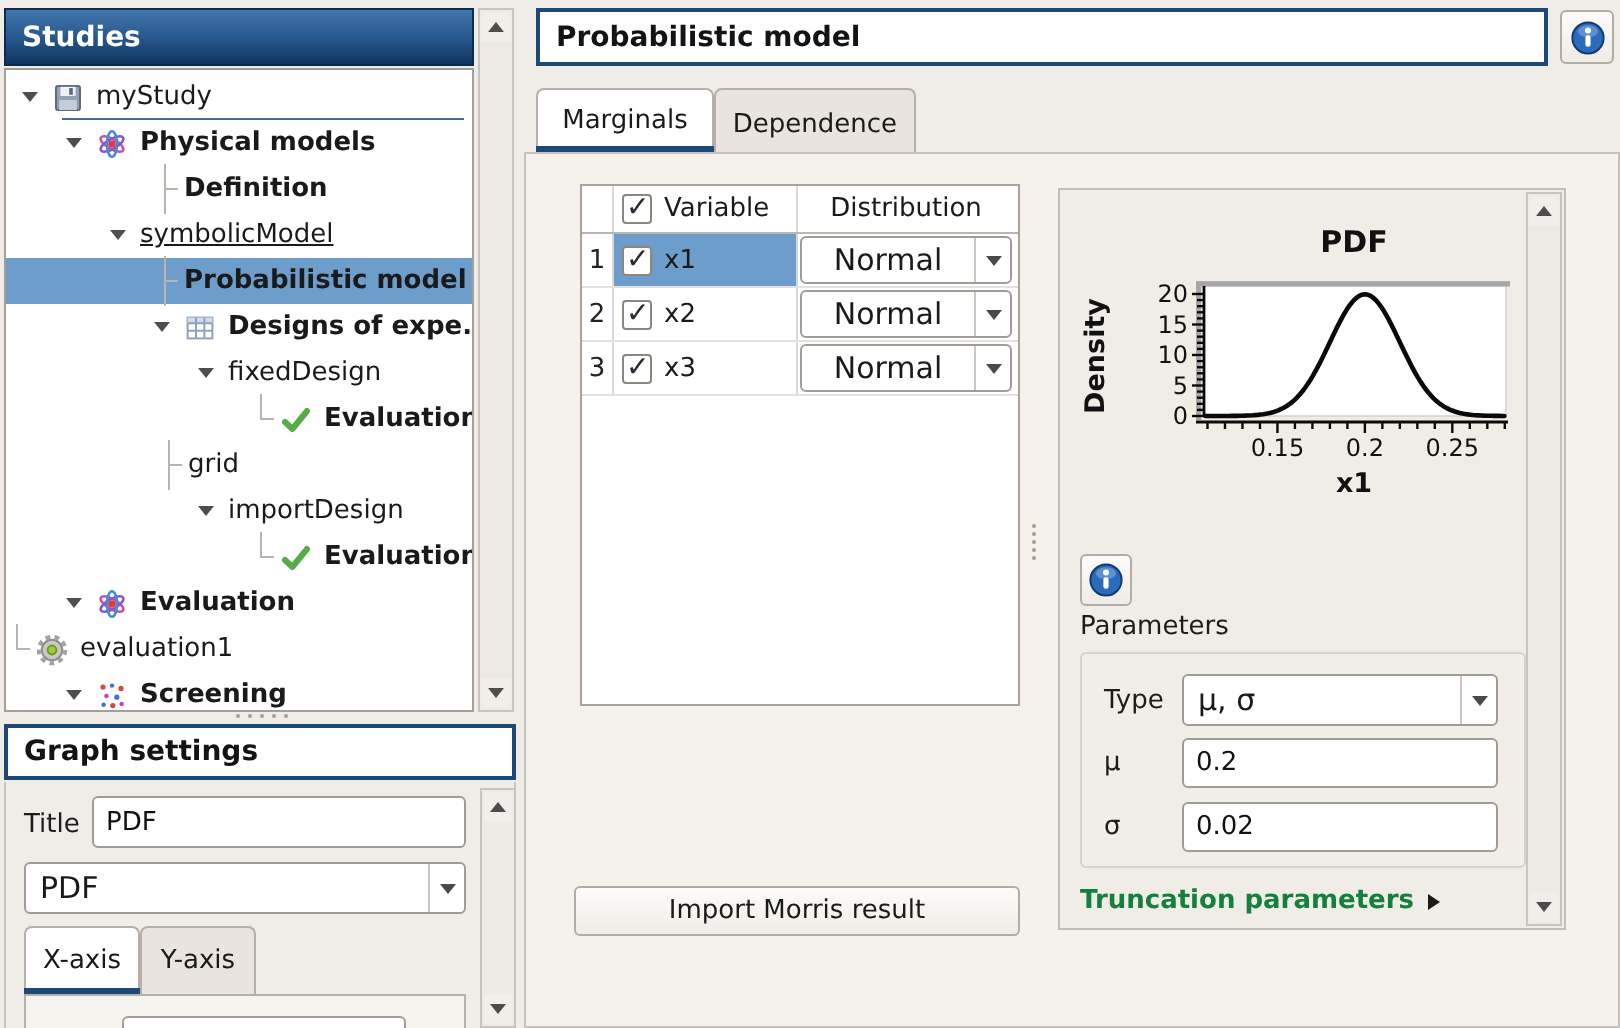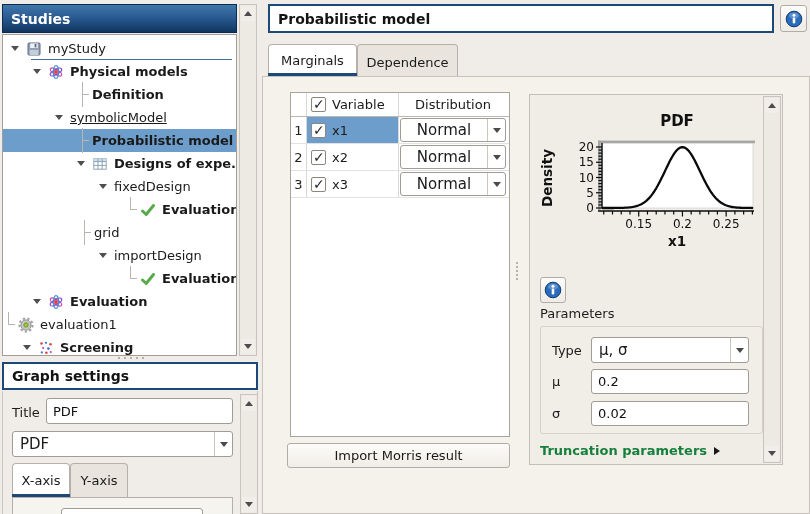--- a/index.html
+++ b/index.html
@@ -178,21 +178,21 @@
         <span class="br corner"></span>
         <span class="ticon">
           <svg viewBox="0 0 16 16">
             <circle cx="8" cy="8" r="6.6" fill="none" stroke="#a3a3a3" stroke-width="2" stroke-dasharray="2.4 2.2"></circle>
             <circle cx="8" cy="8" r="5.1" fill="#c9c9c9" stroke="#8f8f8f"></circle>
             <circle cx="8" cy="8" r="2.2" fill="#9ccc3c" stroke="#6f9a22"></circle>
           </svg>
         </span>
         <span class="lbl">evaluation1</span>
       </div>
-      <div class="trow" style="padding-left: 20px;">
+      <div class="trow" style="padding-left: 30px;">
         <i class="caret"></i>
         <span class="ticon">
           <svg viewBox="0 0 16 16">
             <circle cx="3.5" cy="3.5" r="1.3" fill="#d84a3f"></circle>
             <circle cx="8" cy="2.8" r="1.1" fill="#3f6fd8"></circle>
             <circle cx="12.5" cy="4.2" r="1.3" fill="#d84a3f"></circle>
             <circle cx="5.2" cy="8" r="1.1" fill="#c93fc0"></circle>
             <circle cx="10.4" cy="8.6" r="1.3" fill="#3f6fd8"></circle>
             <circle cx="3.8" cy="12.4" r="1.1" fill="#3f6fd8"></circle>
             <circle cx="8.4" cy="12.8" r="1.3" fill="#d84a3f"></circle>
@@ -270,21 +270,21 @@
 
 <div class="abs tab active" style="left:268px; top:44px; width:89px; height:32px;">
   <span>Marginals</span>
 </div>
 <div class="abs tab inactive" style="left:357px; top:44px; width:101px; height:36px;">
   <span>Dependence</span>
 </div>
 <div class="abs" style="left:262px; top:76px; width:548px; height:438px; background:#f5f2ec; border:1px solid #c7c3bc;"></div>
 <div class="abs tab-underline" style="left:268px; top:73px; width:89px;"></div>
 
-<div class="abs vtable" style="left:290px; top:92px; width:220px; height:345px;">
+<div class="abs vtable" style="left:290px; top:92px; width:220px; height:261px;">
   <div class="vt-hdr">
     <div class="c num"></div>
     <div class="c var">
       <span class="cb checked"></span>
       <span>Variable</span>
     </div>
     <div class="c dist" style="justify-content:center;">
       <span>Distribution</span>
     </div>
   </div>

